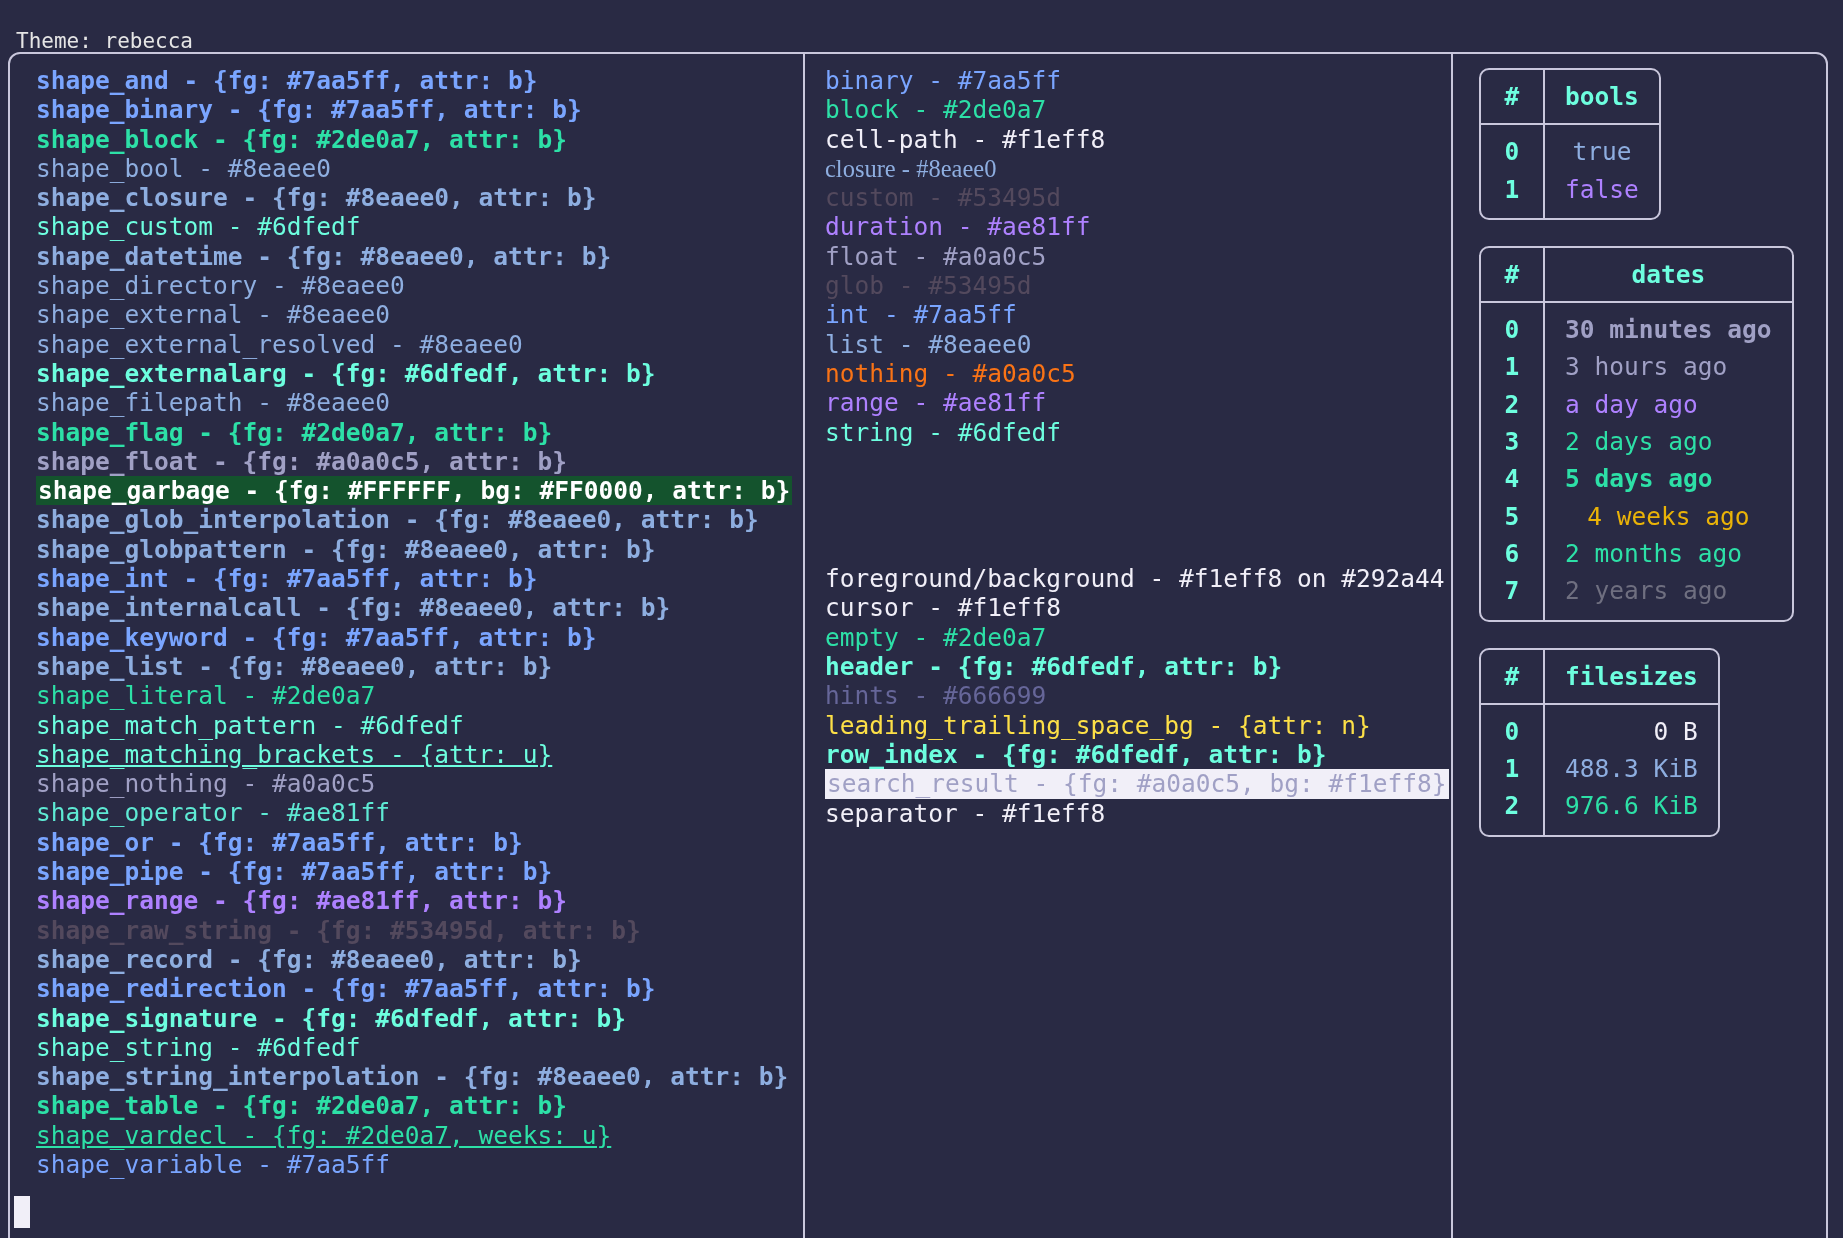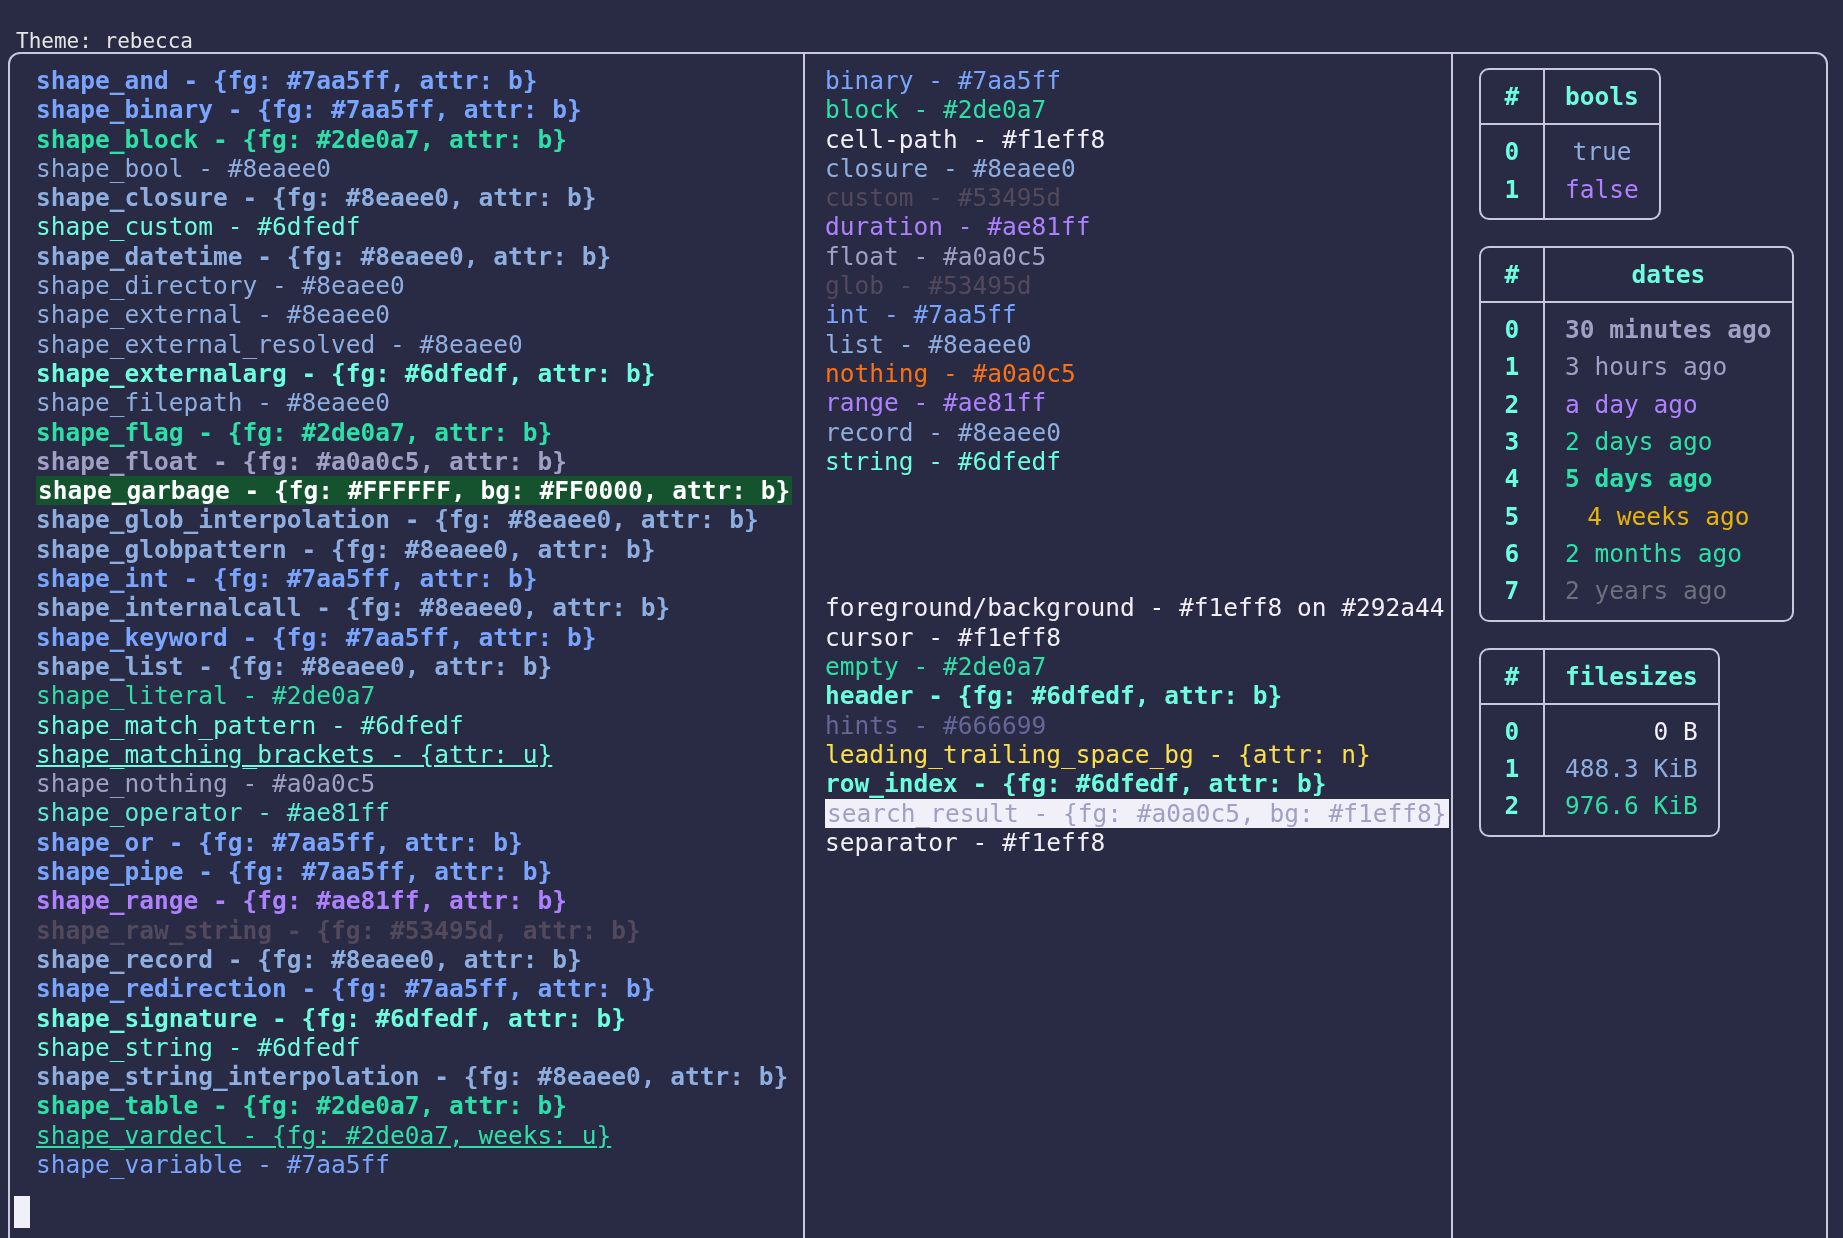--- a/index.html
+++ b/index.html
@@ -137,30 +137,29 @@
         <div class="line b" style="color: rgb(45, 224, 167);">shape_table - {fg: #2de0a7, attr: b}</div>
         <div class="line u" style="color: rgb(45, 224, 167);">shape_vardecl - {fg: #2de0a7, weeks: u}</div>
         <div class="line" style="color: rgb(122, 165, 255);">shape_variable - #7aa5ff</div>
       </div>
 
     <div class="col-mid">
       <div id="types-col">
           <div class="line" style="color: rgb(122, 165, 255);">binary - #7aa5ff</div>
           <div class="line" style="color: rgb(45, 224, 167);">block - #2de0a7</div>
           <div class="line" style="color: rgb(241, 239, 248);">cell-path - #f1eff8</div>
-          <div class="line" style="color: rgb(142, 174, 224);">closure - #8eaee0</div>
+          <div class="line" style="color: rgb(142, 174, 224); font-family: Liberation Serif, serif;">closure - #8eaee0</div>
           <div class="line" style="color: rgb(83, 73, 93);">custom - #53495d</div>
           <div class="line" style="color: rgb(174, 129, 255);">duration - #ae81ff</div>
           <div class="line" style="color: rgb(160, 160, 197);">float - #a0a0c5</div>
           <div class="line" style="color: rgb(83, 73, 93);">glob - #53495d</div>
           <div class="line" style="color: rgb(122, 165, 255);">int - #7aa5ff</div>
           <div class="line" style="color: rgb(142, 174, 224);">list - #8eaee0</div>
           <div class="line" style="color: #f97316;">nothing - #a0a0c5</div>
           <div class="line" style="color: rgb(174, 129, 255);">range - #ae81ff</div>
-          <div class="line" style="color: rgb(142, 174, 224);">record - #8eaee0</div>
           <div class="line" style="color: rgb(109, 254, 223);">string - #6dfedf</div>
         </div>
       <div class="spacer3"></div>
       <div class="spacer"></div>
       <div id="ui-col">
           <div class="line" style="color: rgb(241, 239, 248);">foreground/background - #f1eff8 on #292a44</div>
           <div class="line" style="color: rgb(241, 239, 248);">cursor - #f1eff8</div>
           <div class="line" style="color: rgb(45, 224, 167);">empty - #2de0a7</div>
           <div class="line b" style="color: rgb(109, 254, 223);">header - {fg: #6dfedf, attr: b}</div>
           <div class="line" style="color: rgb(102, 102, 153);">hints - #666699</div>

